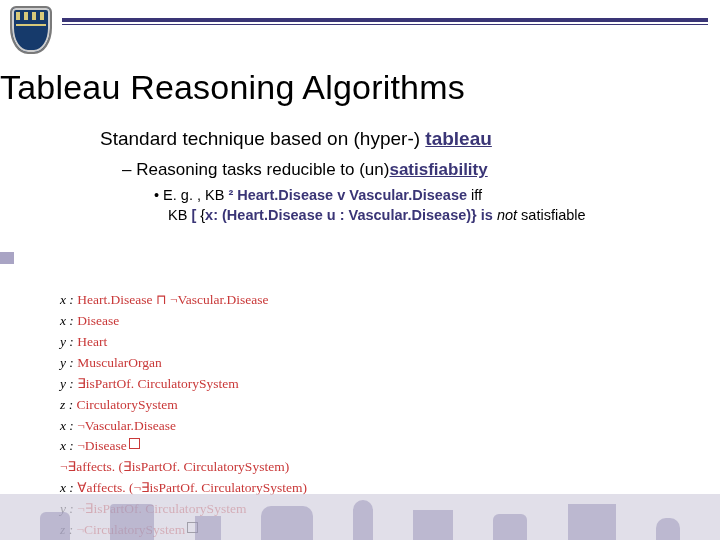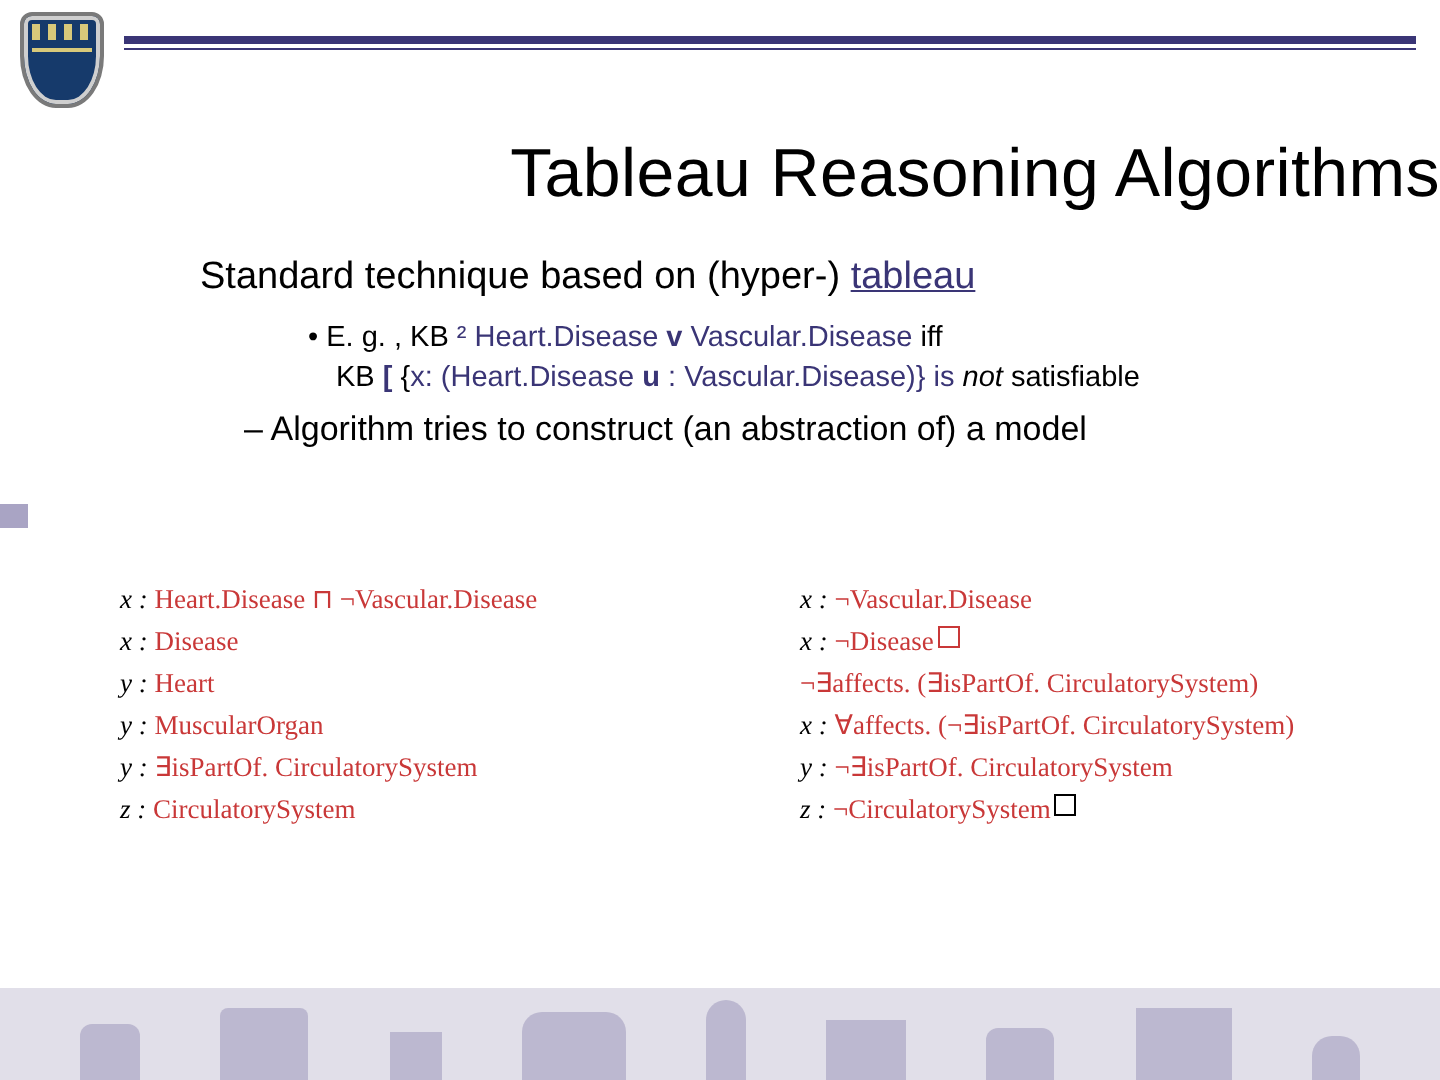--- a/index.html
+++ b/index.html
@@ -63,21 +63,21 @@
     left: 0;
     width: 14px;
     height: 12px;
     background: #a9a4c4;
   }
   .title {
     position: absolute;
     top: 68px;
     left: 0;
     width: 720px;
-    text-align: right;
+    text-align: left;
     font-size: 34px;
     font-weight: 500;
     color: #000;
     letter-spacing: 0.2px;
   }
   .content {
     position: absolute;
     top: 128px;
     left: 100px;
     right: 40px;
@@ -91,35 +91,35 @@
     font-size: 17px;
     margin: 6px 0 6px 22px;
   }
   .lvl3 {
     font-size: 14.5px;
     margin: 4px 0 4px 54px;
     line-height: 1.35;
   }
   .dash::before { content: "–  "; }
   .dot::before { content: "•  "; }
-  .blue { color: #3a3576; font-weight: 400; }
+  .blue { color: #3a3576; font-weight: 700; }
   .u { text-decoration: underline; }
   .i { font-style: italic; }
   .b { font-weight: 700; }
 
   .formula-block {
     position: absolute;
     top: 290px;
     left: 60px;
     right: 32px;
     display: flex;
-    gap: 40px;
     font-family: "Times New Roman", Times, serif;
     font-size: 13.5px;
     line-height: 1.55;
+    flex-direction: column;
   }
   .col {
     display: flex;
     flex-direction: column;
   }
   .col.left { min-width: 300px; }
   .red { color: #c93838; }
   .neg { font-family: "Times New Roman", serif; }
   .sq { display:inline-block; width:9px; height:9px; border:1px solid #c93838; margin-left:2px; vertical-align:1px; }
   .sq.k { border-color:#000; }
@@ -163,26 +163,26 @@
     <div class="shield"></div>
   </div>
 <div class="sidebar-tab"></div>
 
 <div class="title">Tableau Reasoning Algorithms</div>
 
 <div class="content">
   <div class="lvl1">
     <span>Standard technique based on (hyper-) </span><span class="blue u">tableau</span>
   </div>
+  <div class="lvl2 dash">
+    <span>Reasoning tasks reducible to (un)</span><span class="blue u">satisfiability</span>
+  </div>
   <div class="lvl3 dot">
     <span>E. g. , KB </span><span class="blue">²</span><span class="blue"> Heart.Disease </span><span class="blue b">v</span><span class="blue"> Vascular.Disease </span><span>iff</span><br>
     <span style="margin-left:14px">KB </span><span class="blue b">[</span><span> {</span><span class="blue">x</span><span class="blue">: (Heart.Disease </span><span class="blue b">u</span><span class="blue"> : Vascular.Disease)} is </span><span class="i">not</span><span> satisfiable</span>
-  </div>
-  <div class="lvl2 dash">
-    <span>Algorithm tries to construct (an abstraction of) a model</span>
   </div>
 </div>
 
 <div class="formula-block">
   <div class="col left" id="col-left">
       <div><span class="var">x : </span><span class="red">Heart.Disease </span><span class="red">⊓</span><span class="red"> ¬Vascular.Disease</span></div>
       <div><span class="var">x : </span><span class="red">Disease</span></div>
       <div><span class="var">y : </span><span class="red">Heart</span></div>
       <div><span class="var">y : </span><span class="red">MuscularOrgan</span></div>
       <div><span class="var">y : </span><span class="red">∃isPartOf. CirculatorySystem</span></div>

